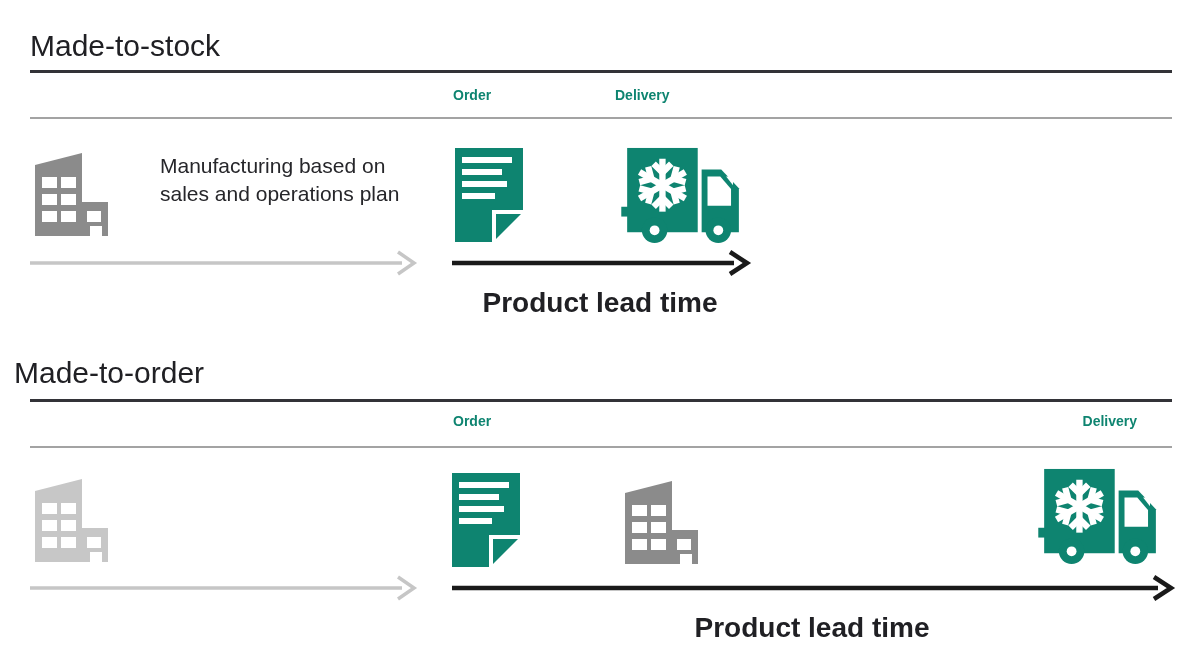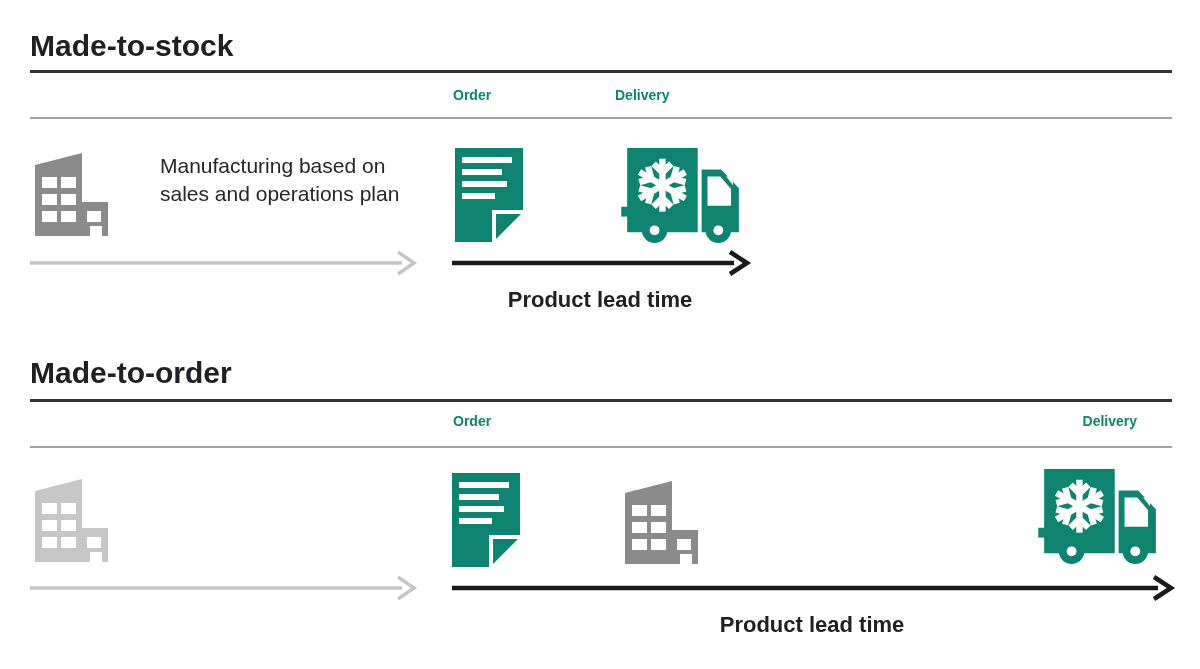--- a/index.html
+++ b/index.html
@@ -11,27 +11,27 @@
     --rule-dark:#333338;
     --rule-light:#A3A3A3;
     --text-dark:#202024;
   }
   html,body{margin:0;padding:0;background:#fff;}
   .page{
     position:relative;width:1200px;height:669px;background:#fff;overflow:hidden;
     font-family:"Liberation Sans","DejaVu Sans",sans-serif;color:var(--text-dark);
   }
   .abs{position:absolute;}
-  .title{font-size:30px;font-weight:700;color:var(--text-dark);line-height:1.1;}
+  .title{font-size:30px;font-weight:400;color:var(--text-dark);line-height:1.1;}
   .rule{position:absolute;left:30px;width:1142px;}
   .rule.dark{height:3px;background:var(--rule-dark);}
   .rule.light{height:2px;background:var(--rule-light);}
   .stage-label{font-size:14px;font-weight:700;color:var(--accent-green);line-height:1.1;}
   .note{font-size:21px;color:#26262A;line-height:28px;}
-  .plt{font-size:22px;font-weight:700;color:var(--text-dark);text-align:center;}
+  .plt{font-size:28px;font-weight:700;color:var(--text-dark);text-align:center;}
   .icon{display:block;}
   .arrow-gray path{stroke:var(--arrow-gray);stroke-width:3.5;fill:none;stroke-linejoin:miter;}
   .arrow-black path{stroke:var(--arrow-black);stroke-width:4.5;fill:none;stroke-linejoin:miter;}
 </style>
 </head>
 <body>
 
 <svg width="0" height="0" style="position:absolute" aria-hidden="true">
   <defs>
     <symbol id="sym-factory" viewBox="0 0 78 84">
@@ -109,21 +109,21 @@
   <svg class="abs arrow-gray" style="left:28px;top:248px;" width="390" height="30">
     <path d="M2,15 H374"></path>
       <path d="M370,4 L386,15 L370,26"></path>
   </svg>
   <svg class="abs arrow-black" style="left:450px;top:247px;" width="302" height="32">
     <path d="M2,16 H284"></path>
       <path d="M280,5 L297,16 L280,27"></path>
   </svg>
   <div class="abs plt" style="left:450px;top:287px;width:300px;">Product lead time</div>
 
-  <div class="abs title" style="left:30px;top:356px;">Made-to-order</div>
+  <div class="abs title" style="left:14px;top:356px;">Made-to-order</div>
   <div class="rule dark" style="top:399px;"></div>
 
   <div class="abs stage-label" style="left:453px;top:414px;">Order</div>
   <div class="abs stage-label" style="right:63px;top:414px;">Delivery</div>
   <div class="rule light" style="top:446px;"></div>
 
   <svg class="abs icon" style="left:30px;top:478px;color:var(--icon-light-gray);" width="78" height="84">
       <use href="#sym-factory"></use>
     </svg>
 

